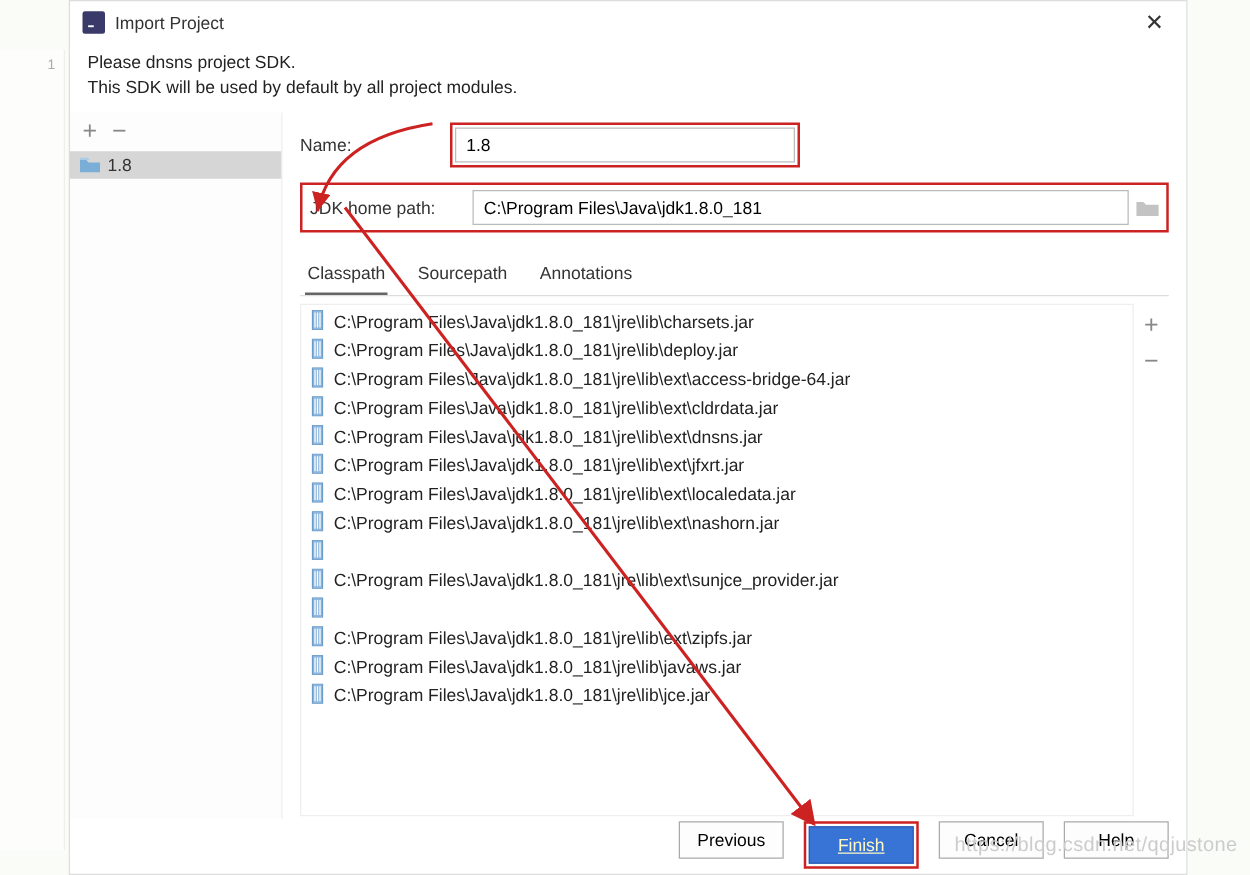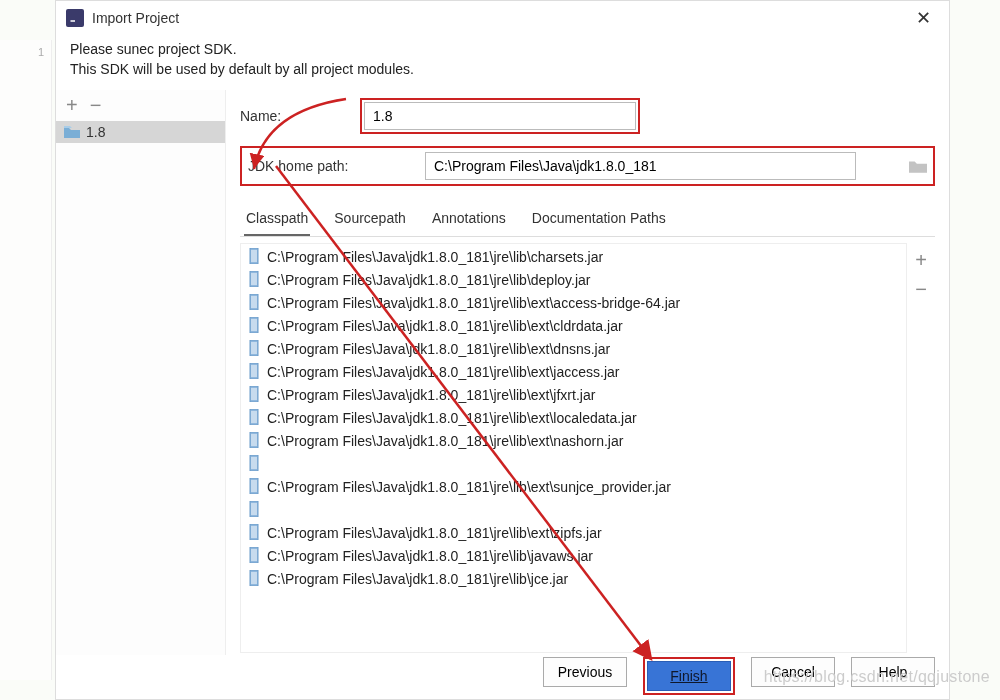--- a/index.html
+++ b/index.html
@@ -17,34 +17,34 @@
   .sidebar-item { display:flex; align-items:center; gap:6px; background:#d6d6d6; padding:3px 8px; font-size:14px; color:#333; }
   .sidebar-item .folder-icon { width:16px; height:12px; }
   .content { flex:1; padding:4px 14px 0 14px; position:relative; }
   .row { display:flex; align-items:center; margin-bottom:12px; }
   .row label { font-size:14px; color:#333; width:120px; }
   .row input { flex:1; height:28px; border:1px solid #bbb; padding:0 8px; font-size:14px; background:#fff; }
   .name-row { margin-top:4px; }
   .name-row input { max-width:500px; }
   .name-highlight { border:2px solid #c22; padding:2px; display:flex; align-items:center; width:280px;}
   .name-highlight input{ border:1px solid #bbb; }
-  .path-highlight { border:2px solid #c22; padding:4px 6px; display:flex; align-items:center; width:100%;gap:47px;}
+  .path-highlight { border:2px solid #c22; padding:4px 6px; display:flex; align-items:center; width:100%;}
   .path-highlight label { width:130px; }
   .path-highlight .browse { width:18px; height:14px; margin-left:6px; opacity:.5; }
   .tabs { display:flex; gap:22px; padding:8px 4px 0 4px; border-bottom:1px solid #ddd; font-size:14px; }
   .tab { padding:4px 2px 8px 2px; cursor:pointer; color:#333; }
   .tab.active { border-bottom:2px solid #666; font-weight:400; }
   .listwrap { display:flex; margin-top:6px; height:410px; }
   .list { flex:1; overflow:auto; border:1px solid #eee; padding:2px 0;}
   .list-item { display:flex; align-items:center; gap:6px; padding:2px 6px; font-size:14px; color:#222; white-space:nowrap;}
   .list-item svg { flex-shrink:0; }
   .list-tools { width:28px; display:flex; flex-direction:column; align-items:center; gap:6px; padding-top:6px; font-size:20px; color:#888; }
   .buttons { position:absolute; bottom:4px; right:14px; display:flex; gap:16px; }
   .btn { min-width:84px; height:30px; border:1px solid #aaa; background:#fdfdfd; font-size:14px; display:flex; align-items:center; justify-content:center; cursor:pointer; }
-  .btn.primary { background:#3874d6; color:#0f172a; border-color:#2a5db5;text-decoration:underline; }
+  .btn.primary { background:#3874d6; color:#fef9c3; border-color:#2a5db5;text-decoration:underline; }
   .finish-wrap { border:2px solid #c22; padding:2px; }
   .arrow-svg { position:absolute; pointer-events:none; }
   .watermark { position:absolute; right:10px; bottom:14px; font-size:16px; color:#ccc; letter-spacing:.3px;}
   .left-strip { position:absolute; left:0; top:40px; width:52px; height:640px; background:#fdfdfc; border-right:1px solid #eee;}
   .left-strip .ln { font-size:11px; color:#aaa; padding:6px 0 0 38px;}
 </style>
 </head>
 <body>
 
 <div class="left-strip">
@@ -58,21 +58,21 @@
       <svg viewBox="0 0 16 16">
           <rect width="16" height="16" fill="#3a3a6a"></rect>
           <rect x="2" y="11" width="6" height="2" fill="#fff"></rect>
         </svg>
     </span>
     <span class="title">Import Project</span>
     <span class="close">✕</span>
   </div>
 
   <div class="instr">
-    <div>Please sunec project SDK.</div>
+    <div>Please dnsns project SDK.</div>
     <div>This SDK will be used by default by all project modules.</div>
   </div>
 
   <div class="main">
     <div class="sidebar">
       <div class="sidebar-tools">
         <span>+</span>
         <span>−</span>
       </div>
       <div class="sidebar-item">
@@ -100,21 +100,20 @@
           <svg class="browse" viewBox="0 0 16 12">
               <path fill="#888" d="M0 2h5l2 2h9v8H0z"></path>
             </svg>
         </div>
       </div>
 
       <div class="tabs">
         <div class="tab active">Classpath</div>
         <div class="tab">Sourcepath</div>
         <div class="tab">Annotations</div>
-        <div class="tab">Documentation Paths</div>
       </div>
 
       <div class="listwrap">
         <div class="list" id="classpath-list">
             <div class="list-item">
               <span><svg width="14" height="16" viewBox="0 0 14 16">
                   <rect x="3" y="0" width="8" height="16" fill="#8fb7dd"></rect>
                   <rect x="3" y="0" width="8" height="16" fill="none" stroke="#6a9bc9"></rect>
                   <line x1="5" y1="2" x2="5" y2="14" stroke="#fff" stroke-width="1"></line>
                   <line x1="7" y1="2" x2="7" y2="14" stroke="#fff" stroke-width="1"></line>
@@ -154,30 +153,20 @@
             </div>
             <div class="list-item">
               <span><svg width="14" height="16" viewBox="0 0 14 16">
                   <rect x="3" y="0" width="8" height="16" fill="#8fb7dd"></rect>
                   <rect x="3" y="0" width="8" height="16" fill="none" stroke="#6a9bc9"></rect>
                   <line x1="5" y1="2" x2="5" y2="14" stroke="#fff" stroke-width="1"></line>
                   <line x1="7" y1="2" x2="7" y2="14" stroke="#fff" stroke-width="1"></line>
                   <line x1="9" y1="2" x2="9" y2="14" stroke="#fff" stroke-width="1"></line>
                 </svg></span>
               <span>C:\Program Files\Java\jdk1.8.0_181\jre\lib\ext\dnsns.jar</span>
-            </div>
-            <div class="list-item">
-              <span><svg width="14" height="16" viewBox="0 0 14 16">
-                  <rect x="3" y="0" width="8" height="16" fill="#8fb7dd"></rect>
-                  <rect x="3" y="0" width="8" height="16" fill="none" stroke="#6a9bc9"></rect>
-                  <line x1="5" y1="2" x2="5" y2="14" stroke="#fff" stroke-width="1"></line>
-                  <line x1="7" y1="2" x2="7" y2="14" stroke="#fff" stroke-width="1"></line>
-                  <line x1="9" y1="2" x2="9" y2="14" stroke="#fff" stroke-width="1"></line>
-                </svg></span>
-              <span>C:\Program Files\Java\jdk1.8.0_181\jre\lib\ext\jaccess.jar</span>
             </div>
             <div class="list-item">
               <span><svg width="14" height="16" viewBox="0 0 14 16">
                   <rect x="3" y="0" width="8" height="16" fill="#8fb7dd"></rect>
                   <rect x="3" y="0" width="8" height="16" fill="none" stroke="#6a9bc9"></rect>
                   <line x1="5" y1="2" x2="5" y2="14" stroke="#fff" stroke-width="1"></line>
                   <line x1="7" y1="2" x2="7" y2="14" stroke="#fff" stroke-width="1"></line>
                   <line x1="9" y1="2" x2="9" y2="14" stroke="#fff" stroke-width="1"></line>
                 </svg></span>
               <span>C:\Program Files\Java\jdk1.8.0_181\jre\lib\ext\jfxrt.jar</span>

